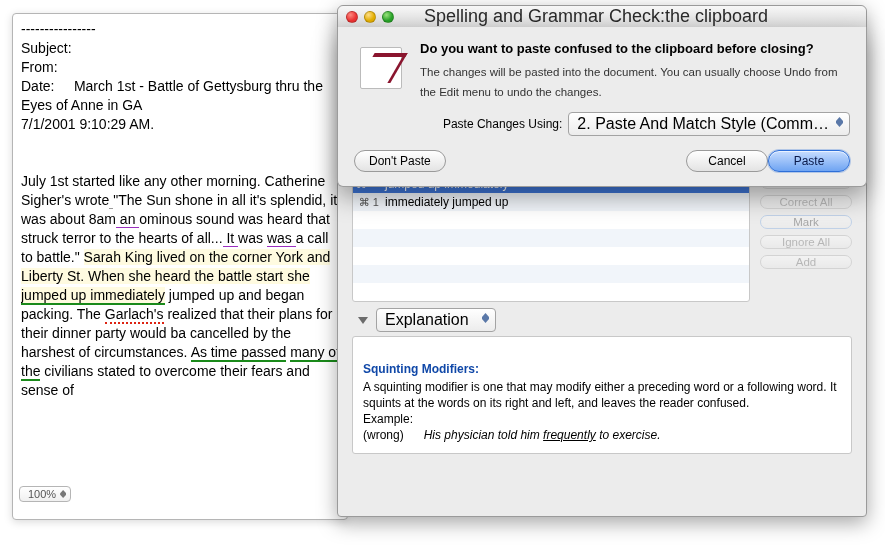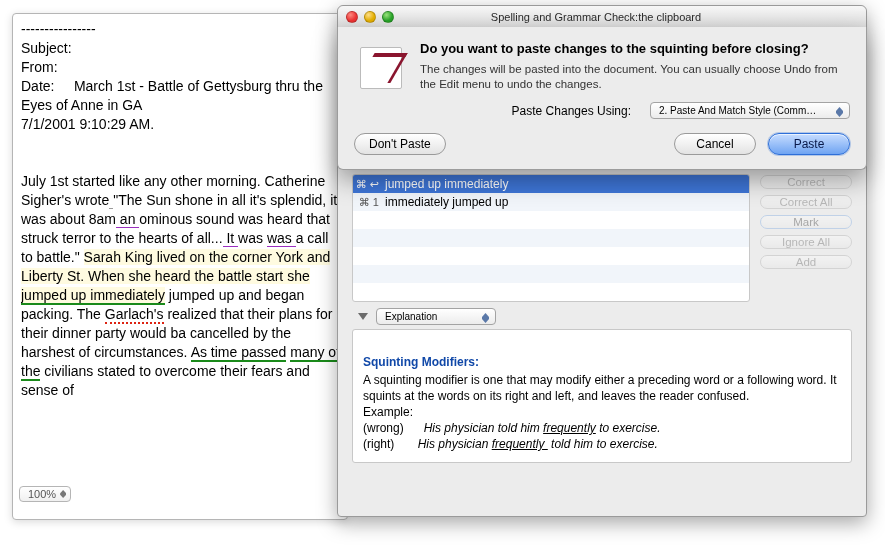--- a/index.html
+++ b/index.html
@@ -16,21 +16,21 @@
   .ul-grey{border-bottom:1px solid #9a9a9a;}
   .hl{background:#fffbe0;}
   
   .gramwin{position:absolute;left:337px;top:5px;width:530px;height:512px;border:1px solid #9a9a9a;border-radius:6px 6px 4px 4px;background:#ececec;box-shadow:0 6px 20px rgba(0,0,0,0.35);}
   .titlebar{height:22px;border-bottom:1px solid #c4c4c4;border-radius:6px 6px 0 0;background:linear-gradient(#f7f7f7,#dcdcdc);display:flex;align-items:center;position:relative;}
   .traffic{display:flex;gap:6px;margin-left:8px;}
   .tl{width:12px;height:12px;border-radius:50%;border:1px solid rgba(0,0,0,0.2);}
   .tl.red{background:radial-gradient(circle at 35% 30%,#ff8a80,#e33 60%);}
   .tl.yel{background:radial-gradient(circle at 35% 30%,#ffe08a,#e6b000 60%);}
   .tl.grn{background:radial-gradient(circle at 35% 30%,#9be47e,#28a428 60%);}
-  .titlebar .title{position:absolute;left:0;right:12px;text-align:center;font-size:11px;color:#2a2a2a;pointer-events:none;}
+  .titlebar .title{position:absolute;left:0;right:12px;text-align:center;font-size:18px;color:#2a2a2a;pointer-events:none;}
   .faded{opacity:0.35;filter:blur(0.2px);}
   .gram-top{padding:8px 14px 6px 14px;}
   .style-row{display:flex;justify-content:flex-end;gap:10px;font-size:12px;color:#333;margin-bottom:4px;}
   .pill{border:1px solid #b9b9b9;border-radius:4px;padding:1px 8px;background:linear-gradient(#fff,#e9e9e9);font-size:11px;}
   .issue-title{color:#d22;font-weight:bold;margin:2px 0 6px 2px;}
   .label{color:#555;font-size:12px;margin:4px 0 3px 2px;}
   .sentence-box{border:1px solid #c8c8c8;border-radius:3px;background:#fff;padding:6px 8px;font-size:12.5px;color:#666;line-height:18px;min-height:48px;}
   .sentence-box .accent{color:#1463c8;}
   .midbar{display:flex;align-items:flex-start;padding:2px 14px 0 14px;}
   .sugg-wrap{flex:1;margin-right:10px;}
@@ -50,25 +50,25 @@
   .explain .row{white-space:pre;}
   .it{font-style:italic;}
   .uline{text-decoration:underline;}
   
   .sheet{position:absolute;left:337px;top:27px;width:530px;background:#ececec;border:1px solid #9c9c9c;border-top:none;border-radius:0 0 6px 6px;box-shadow:0 10px 25px rgba(0,0,0,0.35);padding:14px 16px 14px 16px;}
   .sheet-top{display:flex;gap:14px;}
   .sheet-icon{width:52px;height:52px;position:relative;flex:none;}
   .sheet-icon::before{content:"";position:absolute;left:6px;top:6px;width:40px;height:40px;background:#fff;border:1px solid #bbb;border-radius:2px;}
   .sheet-icon::after{content:"";position:absolute;left:12px;top:12px;width:30px;height:26px;border-top:4px solid #8a152e;border-right:3px solid #8a152e;transform:skewX(-30deg);}
   .sheet-msg h3{margin:0 0 6px 0;font-size:13px;font-weight:bold;}
-  .sheet-msg p{margin:0 0 10px 0;font-size:11.5px;color:#333;line-height:15px;}
-  .sheet-select-row{display:flex;align-items:center;justify-content:flex-end;gap:19px;font-size:12px;margin-bottom:14px;}
-  .mac-select{border:1px solid #a3a3a3;border-radius:4px;background:linear-gradient(#fff,#ececec);font-size:10px;padding:2px 20px 2px 8px;position:relative;min-width:200px;}
+  .sheet-msg p{margin:0 0 10px 0;font-size:11.5px;color:#333;line-height:20px;}
+  .sheet-select-row{display:flex;align-items:center;justify-content:flex-end;gap:6px;font-size:12px;margin-bottom:14px;}
+  .mac-select{border:1px solid #a3a3a3;border-radius:4px;background:linear-gradient(#fff,#ececec);font-size:16px;padding:2px 20px 2px 8px;position:relative;min-width:200px;}
   .mac-select::after{content:"";position:absolute;right:6px;top:4px;width:7px;height:10px;background:#4a6;clip-path:polygon(0 40%,50% 0,100% 40%,100% 60%,50% 100%,0 60%);background:#5a78a8;}
-  .sheet-buttons{display:flex;gap:12px;}
+  .sheet-buttons{display:flex;gap:0;}
   .sheet-buttons .spacer{flex:1;}
   .mac-btn{min-width:82px;height:22px;border:1px solid #9a9a9a;border-radius:11px;background:linear-gradient(#ffffff,#e3e3e3);font-size:12px;display:flex;align-items:center;justify-content:center;padding:0 14px;}
   .mac-btn.default{border-color:#2e6fd8;background:linear-gradient(#c7ddff,#6fa4f2);color:#0a1a4a;box-shadow:inset 0 1px 0 #e9f2ff,0 0 0 1px rgba(46,111,216,0.3);}
 </style>
 </head>
 <body>
 
 <div class="docwin">
   <div class="doc-body">
     <div>----------------</div>
@@ -158,29 +158,28 @@
   <div class="drop-row">
     <div class="tri"></div>
     <div class="mac-select" style="min-width:120px">Explanation</div>
   </div>
 
   <div class="explain">
     <h4>Squinting Modifiers:</h4>
     <div>   A squinting modifier is one that may modify either a preceding word or a following word.  It squints at the words on its right and left, and leaves the reader confused.</div>
     <div>Example:</div>
     <div class="row"><span>(wrong)</span>      <span class="it"><span>His physician told him </span><span class="uline">frequently</span><span> to exercise.</span></span></div>
-    <div class="row"><span>(right)</span>       <span class="it"><span>His physician </span><span class="uline">frequently </span><span> told him to exercise.</span></span></div>
   </div>
 </div>
 
 <div class="sheet">
   <div class="sheet-top">
     <div class="sheet-icon"></div>
     <div class="sheet-msg">
-      <h3>Do you want to paste changes to the squinting before closing?</h3>
+      <h3>Do you want to paste confused to the clipboard before closing?</h3>
       <p>The changes will be pasted into the document. You can usually choose Undo from the Edit menu to undo the changes.</p>
     </div>
   </div>
   <div class="sheet-select-row">
     <span>Paste Changes Using:</span>
     <div class="mac-select">2. Paste And Match Style  (Comm…</div>
   </div>
   <div class="sheet-buttons">
     <div class="mac-btn">Don't Paste</div>
     <div class="spacer"></div>

